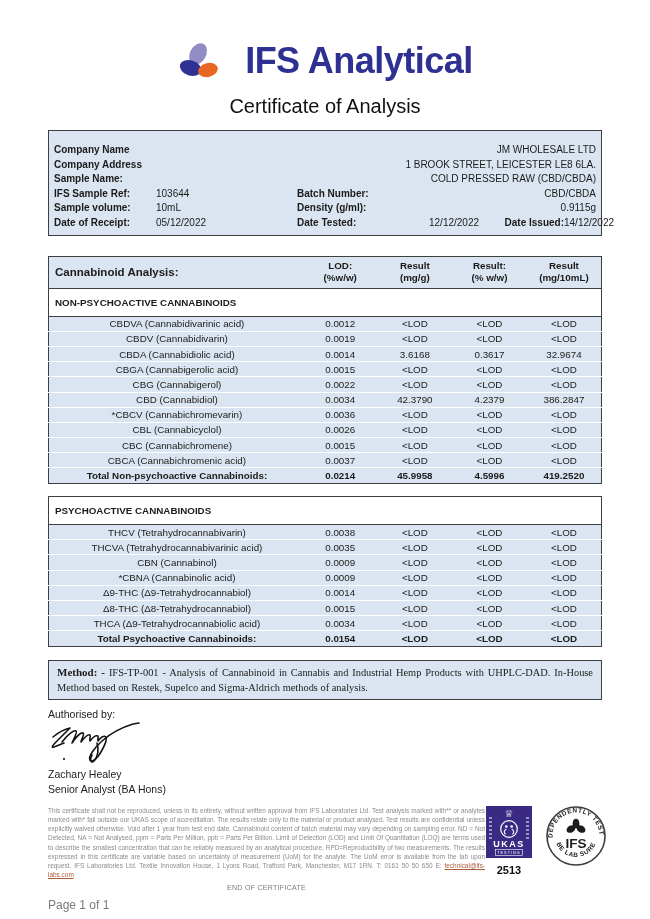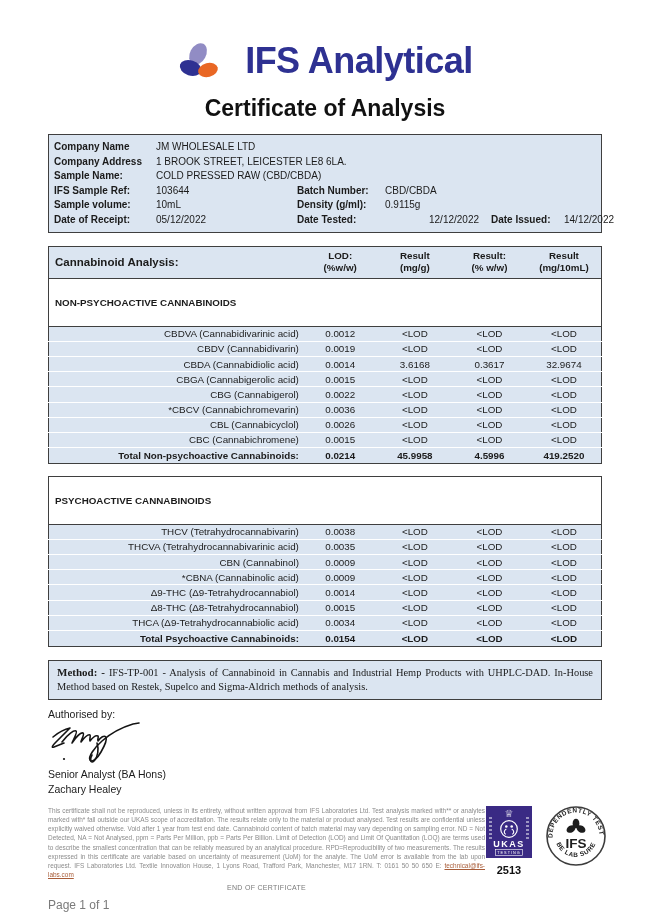--- a/index.html
+++ b/index.html
@@ -3,45 +3,45 @@
 <meta charset="utf-8">
 <style>
   * { margin:0; padding:0; box-sizing:border-box; }
   body { background:#e9e9e9; font-family:"Liberation Sans", sans-serif; }
   .page { width:650px; height:919px; margin:0 auto; background:#ffffff; position:relative; overflow:hidden; color:#1b1b1b; }
 
   
   .header { padding-top:40px; text-align:center; }
   .brand { display:inline-flex; align-items:center; gap:22px; }
   .brand-text { font-size:36px; font-weight:bold; color:#2e3192; letter-spacing:-0.5px; }
-  .doc-title { font-size:23px; font-weight:700; color:#111; margin-top:9px; }
+  .doc-title { font-size:20px; font-weight:400; color:#111; margin-top:9px; }
 
   .content { padding:0 48px; }
 
   
-  .ctable { margin-top:12px; border:1.5px solid #3f3f3f; background:#dbe5f1; padding:5px 5px 4px 5px; font-size:10px; }
+  .ctable { margin-top:12px; border:1.5px solid #3f3f3f; background:#dbe5f1; padding:12px 5px 4px 5px; font-size:10px; }
   .crow { display:flex; line-height:14.6px; }
   .cl  { font-weight:bold; width:102px; flex:none; }
-  .cv  { flex:1; }
+  .cv  { flex:1;text-align:right; }
   .cvf { width:141px; flex:none; }
   .cl2 { font-weight:bold; width:88px; flex:none; }
   .cv3 { width:62px; flex:none;margin-left:44px; }
-  .cl3 { font-weight:bold; width:73px; flex:none; }
+  .cl3 { font-weight:bold; width:73px; flex:none;text-align:right; }
 
   
   table.atable { width:100%; border-collapse:collapse; border:1.5px solid #3f3f3f; font-size:9.8px; table-layout:fixed; }
-  .at1 { margin-top:13px; }
+  .at1 { margin-top:20px; }
   .at2 { margin-top:12px; }
   td { vertical-align:middle; }
   tr.hrow td { background:#dbe5f1; border-bottom:1.2px solid #3f3f3f; font-weight:bold; padding:3px 4px; text-align:center; line-height:12.5px; }
   td.h-title { text-align:left !important; font-size:11.5px; padding-left:6px !important; }
-  tr.srow td { background:#ffffff; font-weight:bold; border-bottom:1.2px solid #3f3f3f; padding:18px 6px; font-size:9.8px; }
+  tr.srow td { background:#ffffff; font-weight:bold; border-bottom:1.2px solid #3f3f3f; padding:8px 6px; font-size:9.8px; }
   tr.drow td { background:#dbe5f1; border-bottom:1px solid #ffffff; padding:1.6px 4px; }
   tr.trow td { background:#dbe5f1; font-weight:bold; padding:1.8px 4px; }
-  .c-name { text-align:right; padding-left:6px !important; }
+  .c-name { text-align:center; padding-left:6px !important; }
   .c-num  { text-align:center; }
 
   
   .method { margin-top:13px; border:1.3px solid #3f3f3f; background:#dbe5f1; padding:4px 8px; font-size:10.4px; line-height:1.4; text-align:justify;font-family:Liberation Serif, serif; }
   .method b { font-size:11px; }
 
   
   .auth { margin-top:8px; font-size:10.5px; }
   .auth-heading { margin-bottom:1px; }
   .sig { margin:0 0 0 2px; display:block; }
@@ -166,20 +166,27 @@
           </tr>
 
           <tr class="drow">
             <td class="c-name">CBG (Cannabigerol)</td>
             <td class="c-num">0.0022</td>
             <td class="c-num">&lt;LOD</td>
             <td class="c-num">&lt;LOD</td>
             <td class="c-num">&lt;LOD</td>
           </tr>
 
+          <tr class="drow">
+            <td class="c-name">CBD (Cannabidiol)</td>
+            <td class="c-num">0.0034</td>
+            <td class="c-num">42.3790</td>
+            <td class="c-num">4.2379</td>
+            <td class="c-num">386.2847</td>
+          </tr>
 
           <tr class="drow">
             <td class="c-name">*CBCV (Cannabichromevarin)</td>
             <td class="c-num">0.0036</td>
             <td class="c-num">&lt;LOD</td>
             <td class="c-num">&lt;LOD</td>
             <td class="c-num">&lt;LOD</td>
           </tr>
 
           <tr class="drow">
@@ -191,20 +198,27 @@
           </tr>
 
           <tr class="drow">
             <td class="c-name">CBC (Cannabichromene)</td>
             <td class="c-num">0.0015</td>
             <td class="c-num">&lt;LOD</td>
             <td class="c-num">&lt;LOD</td>
             <td class="c-num">&lt;LOD</td>
           </tr>
 
+          <tr class="drow">
+            <td class="c-name">CBCA (Cannabichromenic acid)</td>
+            <td class="c-num">0.0037</td>
+            <td class="c-num">&lt;LOD</td>
+            <td class="c-num">&lt;LOD</td>
+            <td class="c-num">&lt;LOD</td>
+          </tr>
         </tbody>
       <tbody>
           <tr class="trow">
         <td class="c-name">Total Non-psychoactive Cannabinoids:</td>
         <td class="c-num">0.0214</td>
         <td class="c-num">45.9958</td>
         <td class="c-num">4.5996</td>
         <td class="c-num">419.2520</td>
       </tr>
     </tbody>
@@ -297,22 +311,22 @@
     <div class="auth">
       <div class="auth-heading">Authorised by:</div>
       <svg class="sig" width="108" height="46" viewBox="0 0 108 46">
         <g fill="none" stroke="#141414" stroke-width="1.6" stroke-linecap="round" stroke-linejoin="round">
           <path d="M3 16 C9 11 15 8 20 7 L7 20 C2 25 1 27 4 26 L14 22"></path>
           <path d="M12 21 C18 13 24 9 26 10 C28 11 23 19 22 22 C26 16 31 11 33 12 C35 13 31 19 31 21 C34 17 38 13 40 14 C41 15 39 19 40 20 C43 16 46 14 48 15 C49 16 47 19 48 20 C51 16 54 14 56 16 C57 18 55 24 51 31 C47 38 42 42 40 39 C38 36 44 27 52 20 C61 12 73 6 83 3 L89 2"></path>
           <path d="M47 22 C49 28 48 36 44 40 C41 43 39 39 42 34"></path>
         </g>
         <circle cx="14" cy="38" r="1.1" fill="#141414"></circle>
       </svg>
+      <div class="auth-name">Zachary Healey</div>
       <div class="auth-name">Senior Analyst (BA Hons)</div>
-      <div class="auth-name">Zachary Healey</div>
     </div>
 
   </div>
 
   <div class="footer">
     <div class="disclaimer"><span>This certificate shall not be reproduced, unless in its entirety, without written approval from IFS Laboratories Ltd. Test analysis marked with** or analytes marked with* fall outside our UKAS scope of accreditation.  The results relate only to the material or product analysed. Test results are confidential unless explicitly waived otherwise. Void after 1 year from test end date. Cannabinoid content of batch material may vary depending on sampling error. ND = Not Detected, NA = Not Analysed, ppm = Parts Per Million, ppb = Parts Per Billion. Limit of Detection (LOD) and Limit Of Quantitation (LOQ) are terms used to describe the smallest concentration that can be reliably measured by an analytical procedure. RPD=Reproducibility of two measurements. The results expressed in this certificate are variable based on uncertainty of measurement (UoM) for the analyte. The UoM error is available from the lab upon request. IFS Laboratories Ltd. Textile Innovation House, 1 Lyons Road, Trafford Park, Manchester, M17 1RN. T: 0161 50 50 650 E: </span><a href="#">technical@ifs-labs.com</a></div>
     <div class="end-cert">END OF CERTIFICATE</div>
     <div class="page-num">Page 1 of 1</div>
 
     <div class="ukas-block">

